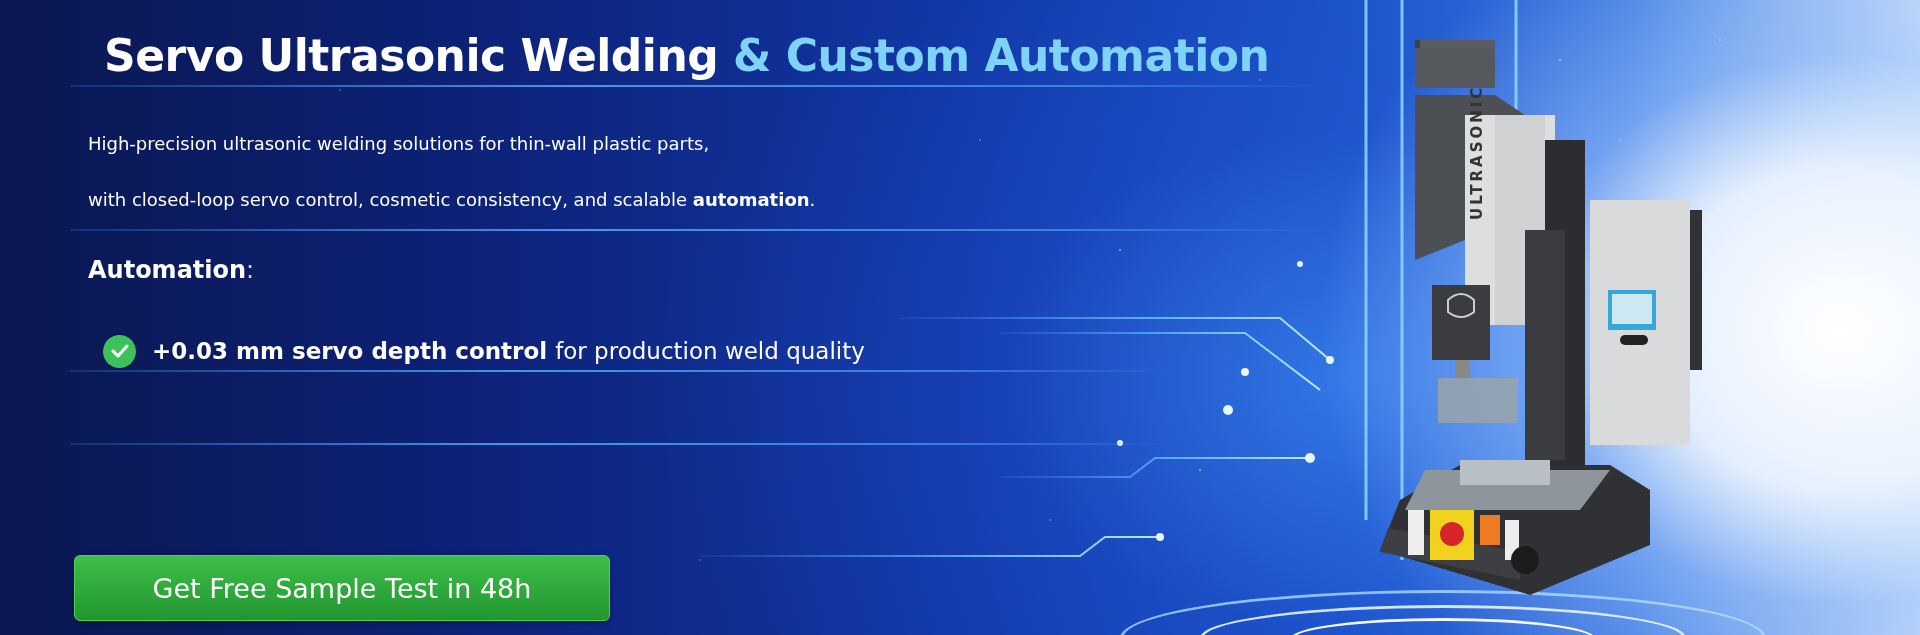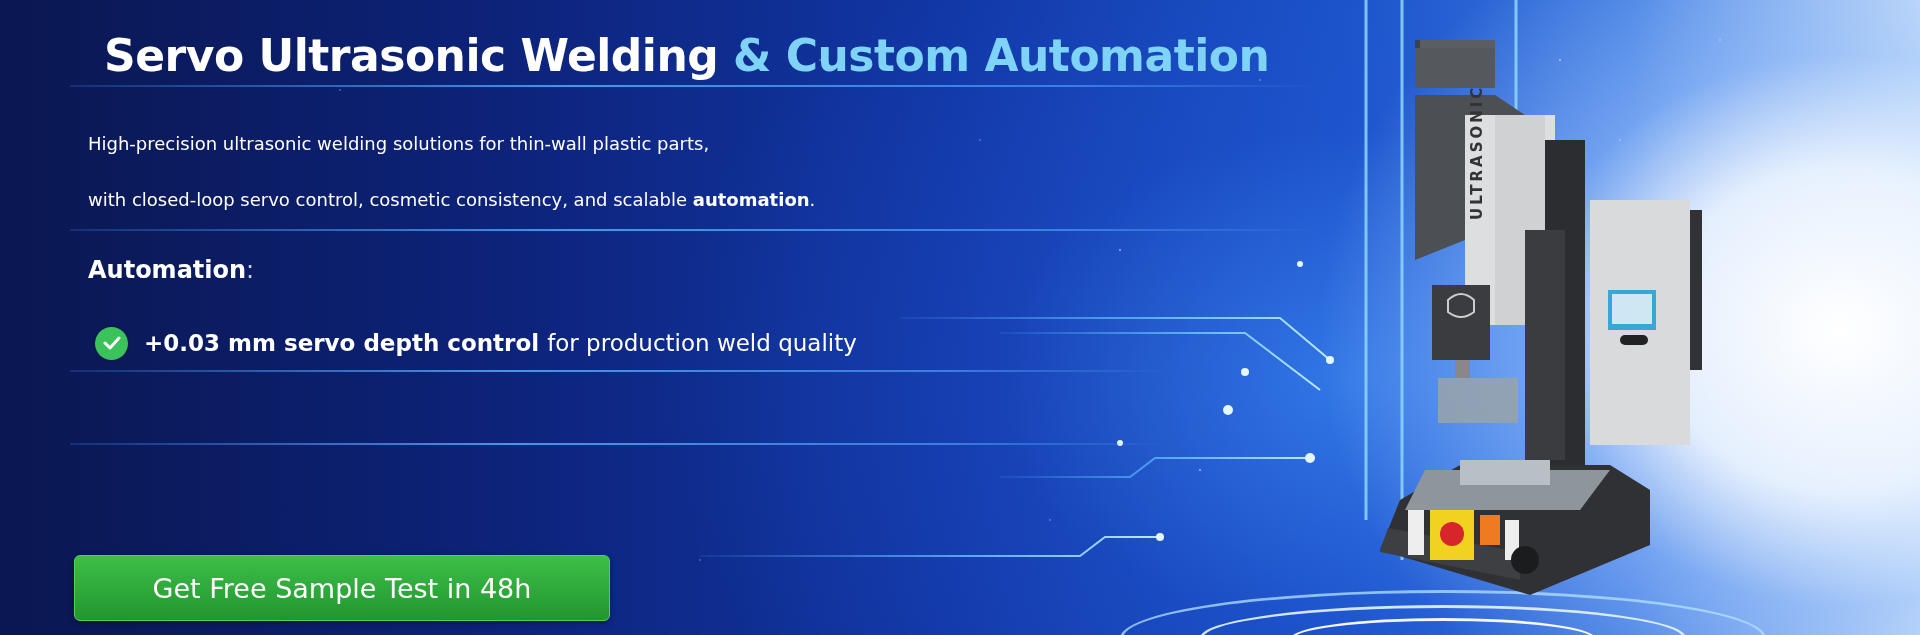--- a/index.html
+++ b/index.html
@@ -44,21 +44,21 @@
 
   .title { position: absolute; left: 88px; top: 14px; font-size: 44px; font-weight: bold; color: #ffffff; letter-spacing: -0.5px; white-space: nowrap; }
   .title .accent { color: #7fd3f7; }
 
   .intro { position: absolute; left: 88px; top: 116px; color: #ffffff; font-size: 18px; line-height: 56px; white-space: nowrap; }
   .intro b { font-weight: bold; }
 
   .hl-heading { position: absolute; left: 88px; top: 256px; color: #fff; font-size: 24px; font-weight: bold; }
   .hl-heading .colon { font-weight: normal; opacity: .8; }
 
-  .hl-list { position: absolute; left: 86px; top: 316px; margin: 9px; padding: 0; list-style: none; }
+  .hl-list { position: absolute; left: 86px; top: 316px; margin: 17px; padding: 0; list-style: none; }
   .hl-item { height: 36px; display: flex; align-items: center; color: #fff; font-size: 23px; white-space: nowrap; margin-bottom: 37px; }
   .hl-item:nth-child(3) { margin-top: 0; }
   .check { width: 33px; height: 33px; border-radius: 50%; background: #3cc25a; display: inline-flex; align-items: center; justify-content: center; margin-right: 16px; flex: none; box-shadow: 0 0 3px rgba(0,0,0,.3); }
   .hl-item b { font-weight: bold; margin-right: 8px; }
 
   .cta { position: absolute; left: 74px; top: 555px; width: 536px; height: 66px; border-radius: 6px;
     background: linear-gradient(180deg, #3cbf47 0%, #2ea83b 55%, #22952f 100%);
     border: 1px solid #52d05e; color: #fff; font-size: 27px; display: flex; align-items: center; justify-content: center;
     box-shadow: 0 2px 6px rgba(0,0,0,.35); cursor: pointer; font-family: "DejaVu Sans", sans-serif; }
 

